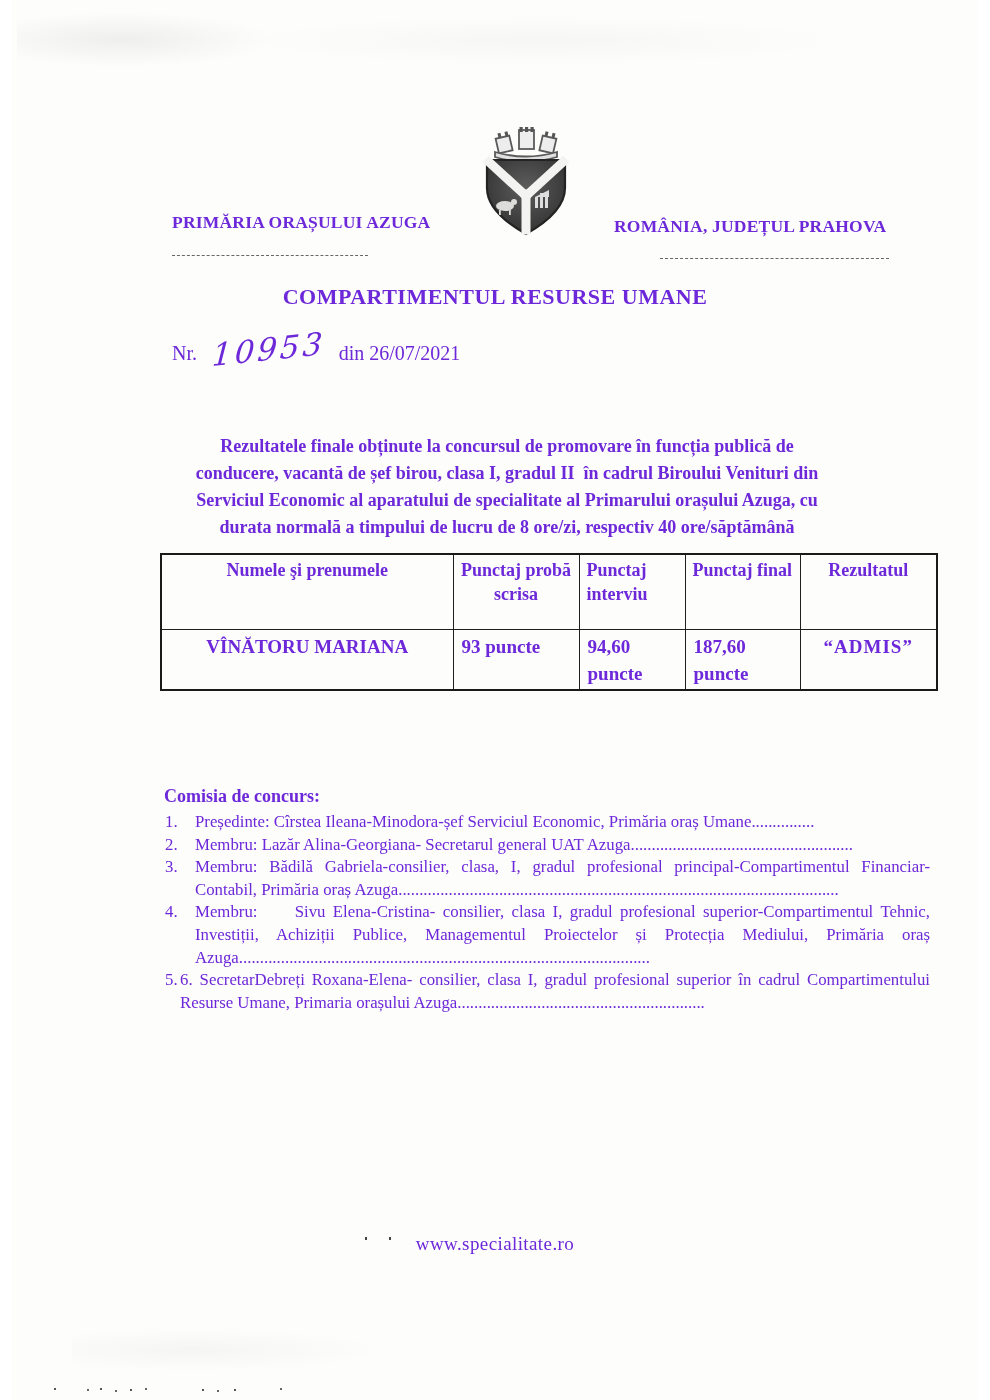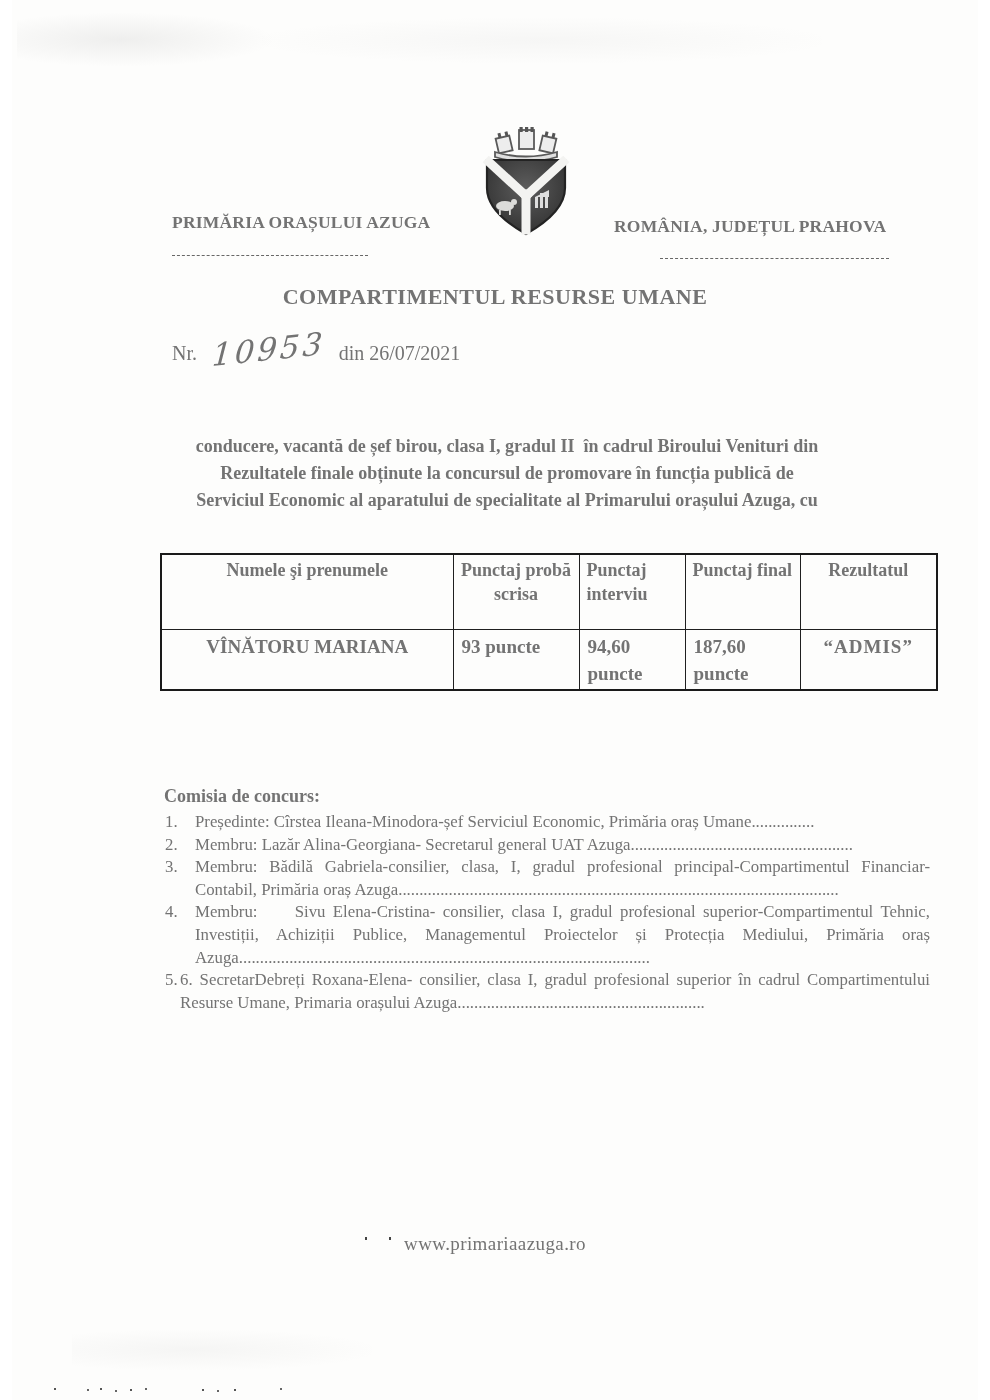--- a/index.html
+++ b/index.html
@@ -1,18 +1,18 @@
 <!DOCTYPE html>
 <html><head>
 <meta charset="utf-8">
 <style>
   html,body{margin:0;padding:0;background:#ffffff;}
   .page{
     position:relative;width:966px;height:1400px;margin:0 auto;
-    background:#fdfdfc;color:#737373;overflow:hidden;
+    background:#fdfdfc;color:#6d28d9;overflow:hidden;
     font-family:"Liberation Serif","DejaVu Serif",serif;
   }
   
   .smudge{position:absolute;pointer-events:none;}
   .smudge-a{left:5px;top:12px;width:260px;height:55px;
     background:radial-gradient(ellipse at 40% 50%,rgba(110,110,110,0.10),transparent 70%);}
   .smudge-b{left:250px;top:18px;width:560px;height:45px;
     background:radial-gradient(ellipse at 50% 50%,rgba(120,120,120,0.05),transparent 75%);}
   .smudge-c{left:60px;top:1330px;width:300px;height:40px;
     background:radial-gradient(ellipse at 40% 50%,rgba(120,120,120,0.06),transparent 75%);}
@@ -135,23 +135,24 @@
 
   <div class="doc-title">COMPARTIMENTUL RESURSE UMANE</div>
 
   <div class="nr-line">
     <span>Nr.</span>
     <span class="handwritten">10953</span>
     <span>din 26/07/2021</span>
   </div>
 
   <div class="intro">
+    <span>Rezultatele finale obținute la concursul de promovare în funcția publică de</span>
     <span>conducere, vacantă de șef birou, clasa I, gradul II&nbsp; în cadrul Biroului Venituri din</span>
-    <span>Rezultatele finale obținute la concursul de promovare în funcția publică de</span>
     <span>Serviciul Economic al aparatului de specialitate al Primarului orașului Azuga, cu</span>
+    <span>durata normală a timpului de lucru de 8 ore/zi, respectiv 40 ore/săptămână</span>
   </div>
 
   <table class="results">
     <colgroup>
       <col style="width:292px">
         <col style="width:126px">
         <col style="width:106px">
       <col style="width:115px">
         <col style="width:137px">
     </colgroup>
@@ -194,20 +195,20 @@
       <span>Membru:&nbsp;&nbsp;&nbsp;&nbsp;&nbsp;Sivu Elena-Cristina- consilier, clasa I, gradul profesional superior-Compartimentul Tehnic, Investiții, Achiziții Publice, Managementul Proiectelor și Protecția Mediului, Primăria oraș Azuga..................................................................................................</span>
     </div>
     <div class="ci">
       <span class="num">5.</span>
     </div>
     <div class="ci full">
       <span class="num">6.</span><span>SecretarDebreți Roxana-Elena- consilier, clasa I, gradul profesional superior în cadrul Compartimentului Resurse Umane, Primaria orașului Azuga...........................................................</span>
     </div>
   </div>
 
-  <div class="website">www.primariaazuga.ro</div>
+  <div class="website">www.specialitate.ro</div>
 
   <div class="artifact-right"></div>
   <div class="artifact-right2"></div>
   <div class="speck-row"></div>
   <div class="speck-pair"></div>
 
 </div>
 
 </body></html>

